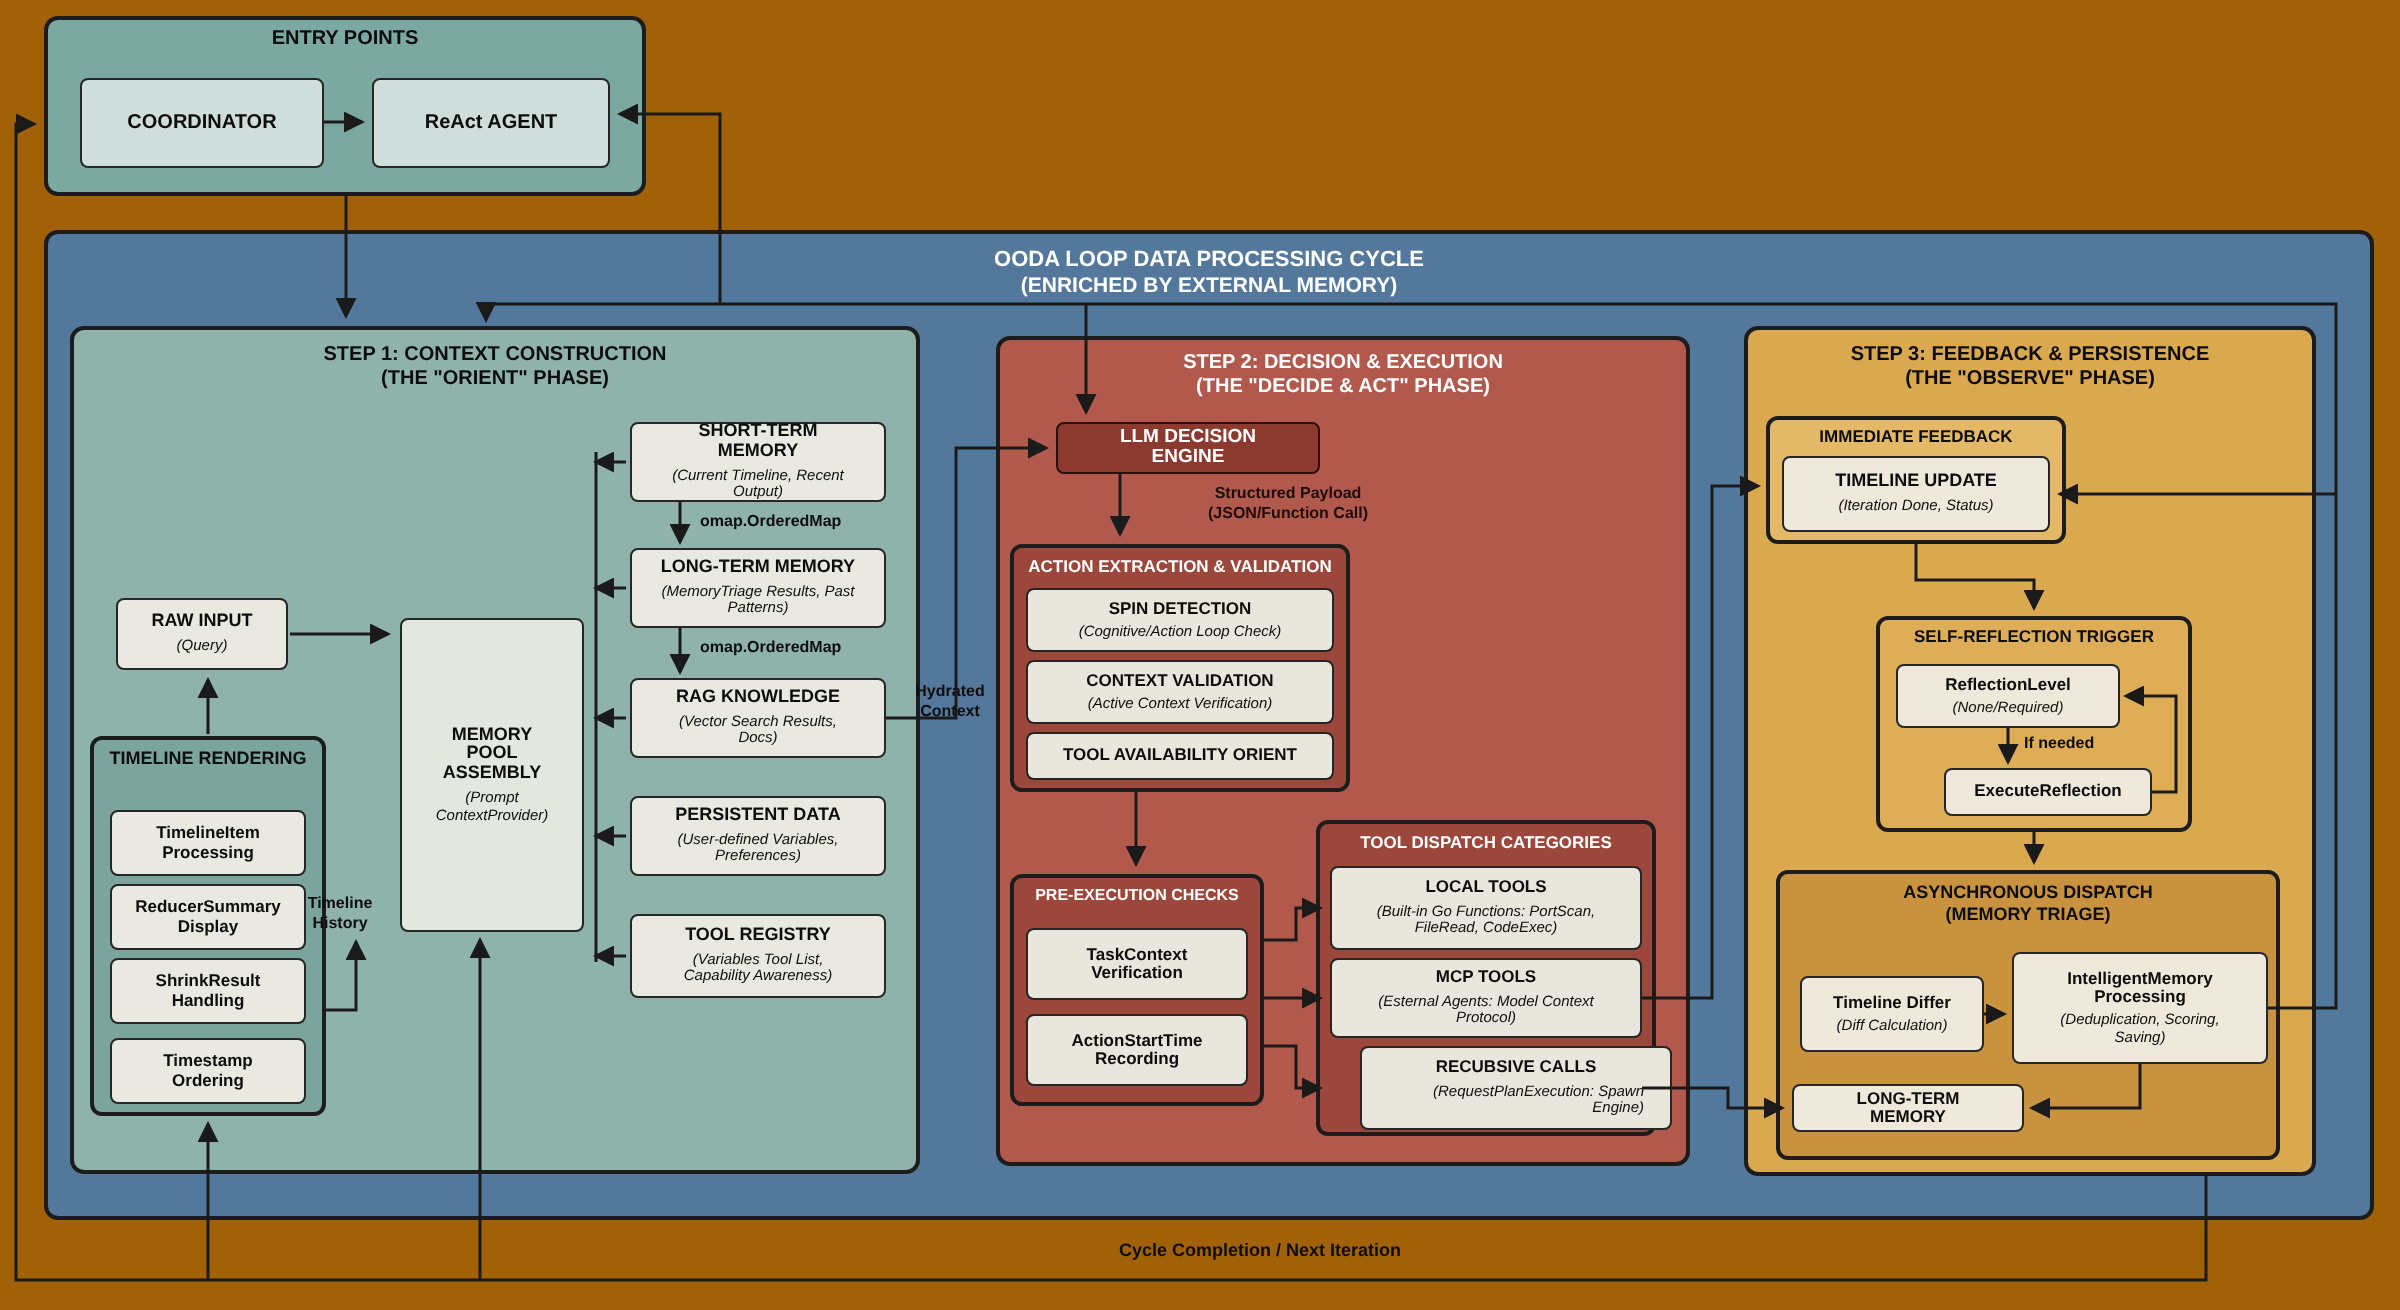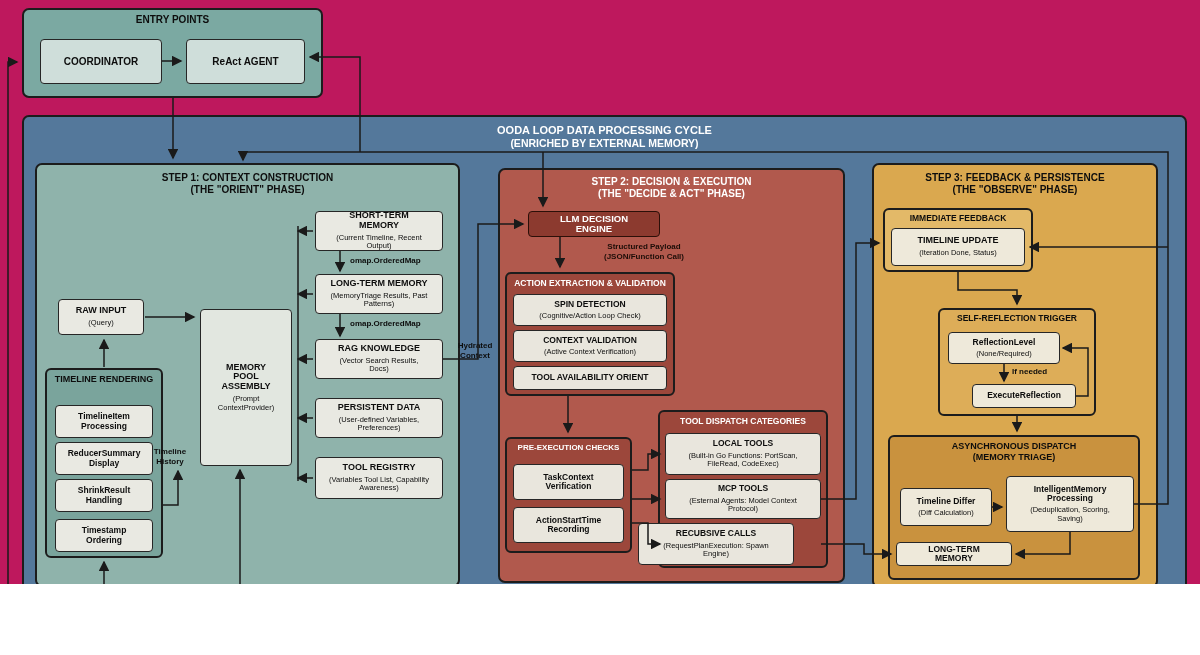--- a/index.html
+++ b/index.html
@@ -1,27 +1,27 @@
 <!DOCTYPE html>
 <html><head>
 <meta charset="utf-8">
 <style>
   *{margin:0;padding:0;box-sizing:border-box;}
   body{background:#ffffff;font-family:"Liberation Sans",sans-serif;color:#0d0d0d;}
-  .canvas{position:relative;width:1200px;height:584px;background:#be185d;overflow:hidden;}
+  .canvas{position:relative;width:1200px;height:655px;background:#a16207;overflow:hidden;}
   .panel{position:absolute;border:2px solid #1c1c1c;border-radius:7px;z-index:1;}
   .sub{position:absolute;border:2px solid #1c1c1c;border-radius:6px;z-index:2;}
   .box{position:absolute;border:1.5px solid #262626;border-radius:4px;display:flex;flex-direction:column;
        align-items:center;justify-content:center;text-align:center;padding:1px 13px;line-height:1.1;z-index:3;}
   .light-g{background:#e9e9e2;}
   .light-r{background:#e9e6dd;}
   .light-y{background:#eee9da;}
   .dark-red{background:#8c3a2f;color:#ffffff;border-color:#2c0f08;}
   .t{font-weight:700;font-size:9px;}
-  .s{font-size:7.5px;margin-top:3px;line-height:1.15;}
+  .s{font-size:7.5px;margin-top:3px;line-height:1.15;font-style:italic;}
   .ptitle{position:absolute;font-weight:700;text-align:center;color:#0d0d0d;z-index:4;line-height:1.2;}
   .white{color:#ffffff;}
   .lbl{position:absolute;font-weight:700;font-size:8px;text-align:center;line-height:1.2;color:#0d0d0d;z-index:4;}
   svg.arrows{position:absolute;left:0;top:0;z-index:10;pointer-events:none;}
 </style>
 </head>
 <body>
 
 <div class="canvas">
 
@@ -131,21 +131,21 @@
   <div class="sub" style="left:658px;top:410px;width:170px;height:158px;background:#9c473b;"></div>
   <div class="ptitle white" style="left:658px;top:416px;width:170px;font-size:8.5px;">TOOL DISPATCH CATEGORIES</div>
   <div class="box light-r" style="left:665px;top:433px;width:156px;height:42px;">
     <div class="t" style="font-size:8.5px;">LOCAL TOOLS</div>
     <div class="s">(Built-in Go Functions: PortScan, FileRead, CodeExec)</div>
   </div>
   <div class="box light-r" style="left:665px;top:479px;width:156px;height:40px;">
     <div class="t" style="font-size:8.5px;">MCP TOOLS</div>
     <div class="s">(Esternal Agents: Model Context Protocol)</div>
   </div>
-  <div class="box light-r" style="left:638px;top:523px;width:156px;height:42px;">
+  <div class="box light-r" style="left:680px;top:523px;width:156px;height:42px;text-align:right;">
     <div class="t" style="font-size:8.5px;">RECUBSIVE CALLS</div>
     <div class="s">(RequestPlanExecution: Spawn Engine)</div>
   </div>
 
   <div class="panel" style="left:872px;top:163px;width:286px;height:425px;background:#daa84f;"></div>
   <div class="ptitle" style="left:872px;top:172px;width:286px;font-size:10px;">STEP 3: FEEDBACK &amp; PERSISTENCE</div>
   <div class="ptitle" style="left:872px;top:184px;width:286px;font-size:10px;">(THE "OBSERVE" PHASE)</div>
 
   <div class="sub" style="left:883px;top:208px;width:150px;height:64px;background:#e3b968;"></div>
   <div class="ptitle" style="left:883px;top:213px;width:150px;font-size:8.5px;">IMMEDIATE FEEDBACK</div>

